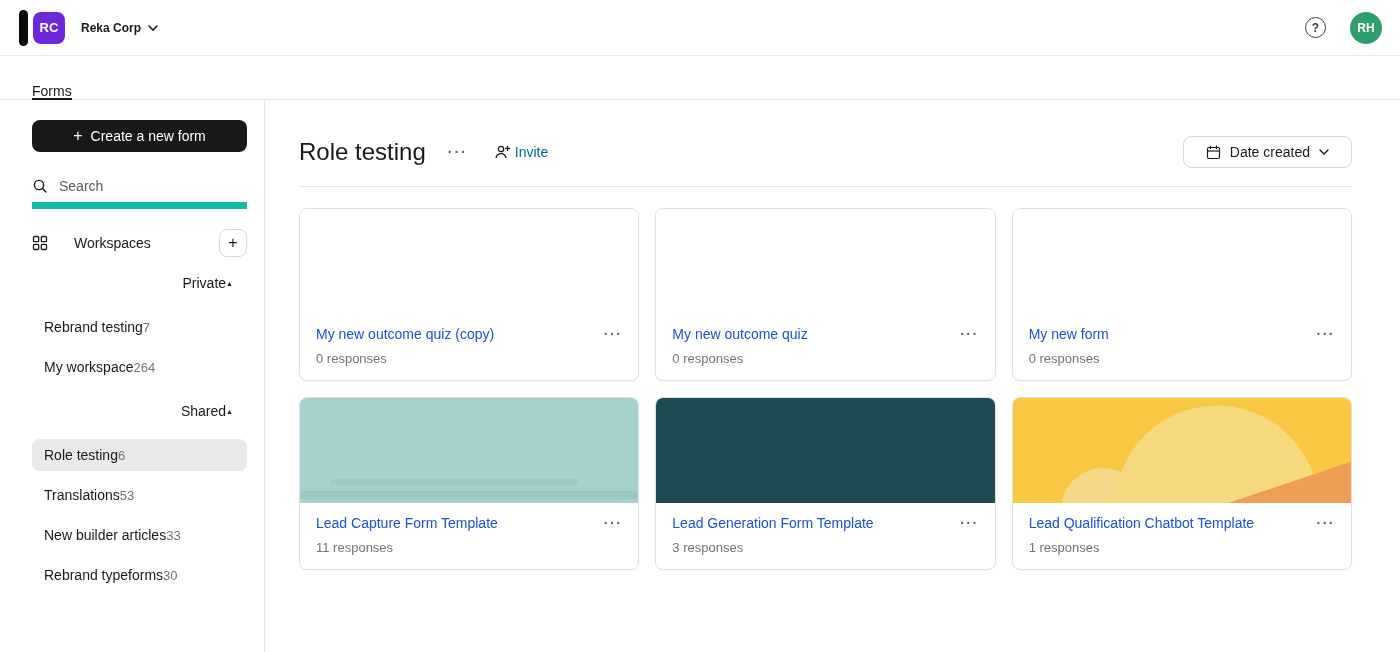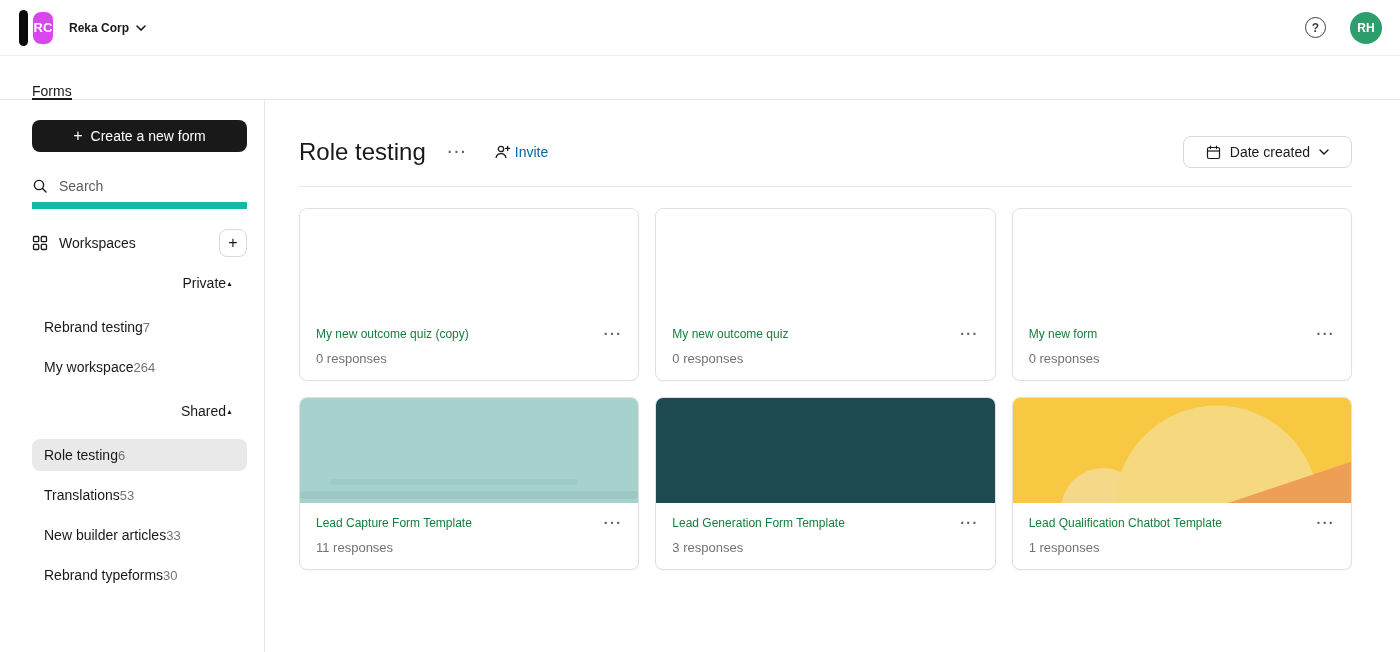--- a/index.html
+++ b/index.html
@@ -7,21 +7,21 @@
   body {
     width:1400px; height:652px; overflow:hidden;
     background:#fff; color:#191919;
     font-family:"Liberation Sans", sans-serif; font-size:14px;
   }
   
   .topbar { height:56px; display:flex; align-items:center; justify-content:space-between;
             border-bottom:1px solid #ececec; background:#fff; }
   .topbar-left { display:flex; align-items:center; }
   .edge-handle { width:9px; height:36px; border-radius:5px; background:#0a0a0a; margin-left:19px; }
-  .org-avatar { width:20px; height:32px; border-radius:8px; background:#d946ef; color:#fff;
+  .org-avatar { width:32px; height:32px; border-radius:8px; background:#6d28d9; color:#fff;
                 display:flex; align-items:center; justify-content:center;
                 font-size:13px; font-weight:bold; margin-left:5px; }
   .org-switcher { display:flex; align-items:center; gap:7px; border:none; background:none;
                   font-family:inherit; font-size:12px; font-weight:bold; color:#191919;
                   margin-left:10px; cursor:pointer; }
   .topbar-right { display:flex; align-items:center; gap:24px; margin-right:18px; }
   .help-circle { width:21px; height:21px; border:1.5px solid #3c3c3c; border-radius:50%;
                  display:flex; align-items:center; justify-content:center;
                  font-size:12px; font-weight:bold; color:#3c3c3c; cursor:pointer; }
   .user-avatar { width:32px; height:32px; border-radius:50%; background:#2f9e6e; color:#fff;
@@ -35,21 +35,21 @@
   .layout { display:flex; height:552px; }
   .sidebar { width:265px; flex:0 0 265px; border-right:1px solid #e6e6e6;
              padding:20px 17px 0 32px; background:#fff; }
   .create-btn { width:100%; height:32px; background:#191919; color:#fff; border:none; border-radius:8px;
                 font-family:inherit; font-size:14px; display:flex; align-items:center; justify-content:center;
                 gap:8px; cursor:pointer; }
   .create-btn .plus { font-size:16px; line-height:1; }
   .search-row { display:flex; align-items:center; gap:11px; margin-top:26px; padding-bottom:8px;
                 border-bottom:7px solid #14b8a6; color:#5c5c5c; cursor:text; }
   .ws-row { display:flex; align-items:center; justify-content:space-between; margin-top:18px; height:32px; }
-  .ws-left { display:flex; align-items:center; gap:11px; color:#191919; cursor:pointer; }
+  .ws-left { display:flex; align-items:center; gap:26px; color:#191919; cursor:pointer; }
   .ws-add { width:28px; height:28px; border:1px solid #d9d9d9; border-radius:8px; background:#fff;
             font-size:16px; color:#191919; display:flex; align-items:center; justify-content:center;
             cursor:pointer; padding:0; line-height:1; font-family:inherit; }
   .section-row { display:flex; align-items:center; justify-content:flex-end; height:40px;
                  margin-top:4px; padding-right:14px; cursor:pointer; }
   .tri { font-size:7px; color:#191919; }
   .item-row { display:flex; align-items:center; height:32px;
               padding:0 14px 0 12px; margin:8px 0; border-radius:8px; cursor:pointer; }
   .item-row.selected { background:#e9e9e9; }
   .item-row .count { font-size:13px; color:#737373; }
@@ -63,21 +63,21 @@
   .sort-btn { margin-left:auto; display:flex; align-items:center; gap:9px; height:32px; padding:0 22px;
               border:1px solid #d9d9d9; border-radius:8px; background:#fff; font-family:inherit;
               font-size:14px; color:#191919; cursor:pointer; }
   .hdivider { height:1px; background:#e6e6e6; margin-top:18px; }
   .grid { display:grid; grid-template-columns:repeat(3,1fr); gap:16px; margin-top:21px; }
   .card { border:1px solid #e0e0e0; border-radius:8px; overflow:hidden; background:#fff;
           box-shadow:0 1px 2px rgba(0,0,0,.03); cursor:pointer; }
   .thumb { height:105px; position:relative; overflow:hidden; }
   .card-body { padding:12px 16px 14px; }
   .card-title-row { display:flex; align-items:center; justify-content:space-between; }
-  .card-title { font-size:12px; color:#15803d; white-space:nowrap; overflow:hidden; text-overflow:ellipsis; }
+  .card-title { font-size:14px; color:#1d4ed8; white-space:nowrap; overflow:hidden; text-overflow:ellipsis; }
   .card-more { color:#5f5f5f; letter-spacing:1.5px; font-weight:bold; padding-left:8px; }
   .card-responses { margin-top:9px; font-size:13px; color:#737373; }
   
   .teal-bar1 { position:absolute; left:0; right:0; bottom:4px; height:8px; background:#8fc3be; opacity:.55; border-radius:4px; }
   .teal-bar2 { position:absolute; left:30px; right:60px; bottom:18px; height:6px; background:#8fc3be; opacity:.4; border-radius:3px; }
   .y-halfdisc { position:absolute; left:86px; top:10px; width:204px; height:102px;
                 background:#f6d87e; border-radius:204px 204px 0 0; transform:rotate(-18deg); }
   .y-circle { position:absolute; left:48px; top:70px; width:84px; height:84px; border-radius:50%; background:#f5d888; }
   .y-wedge { position:absolute; right:-14px; top:52px; width:150px; height:70px; background:#ef9e55;
              clip-path:polygon(0 82%, 100% 10%, 100% 100%, 10% 100%); }

